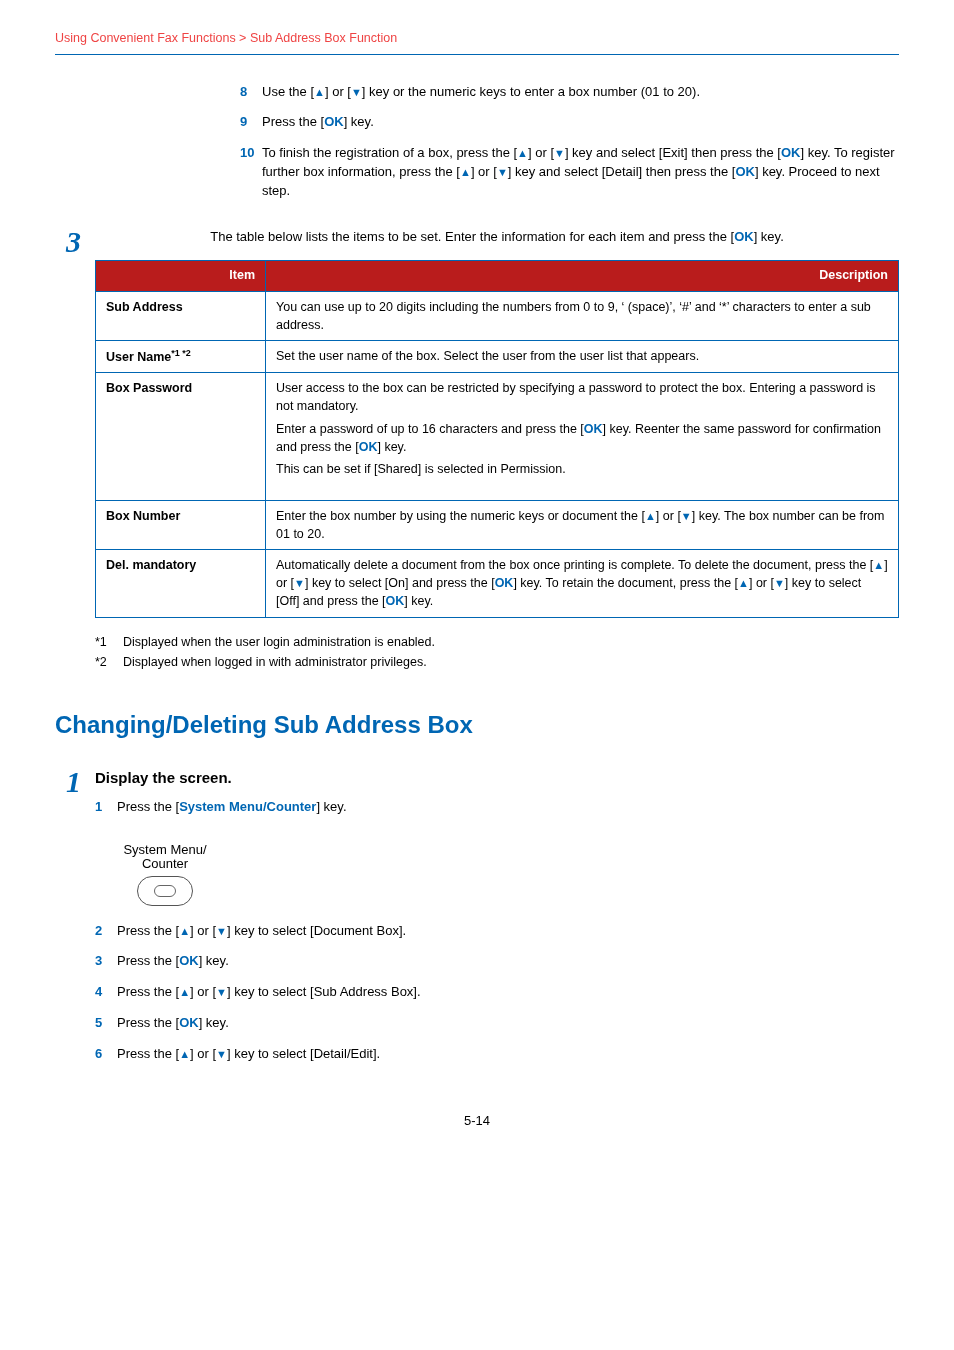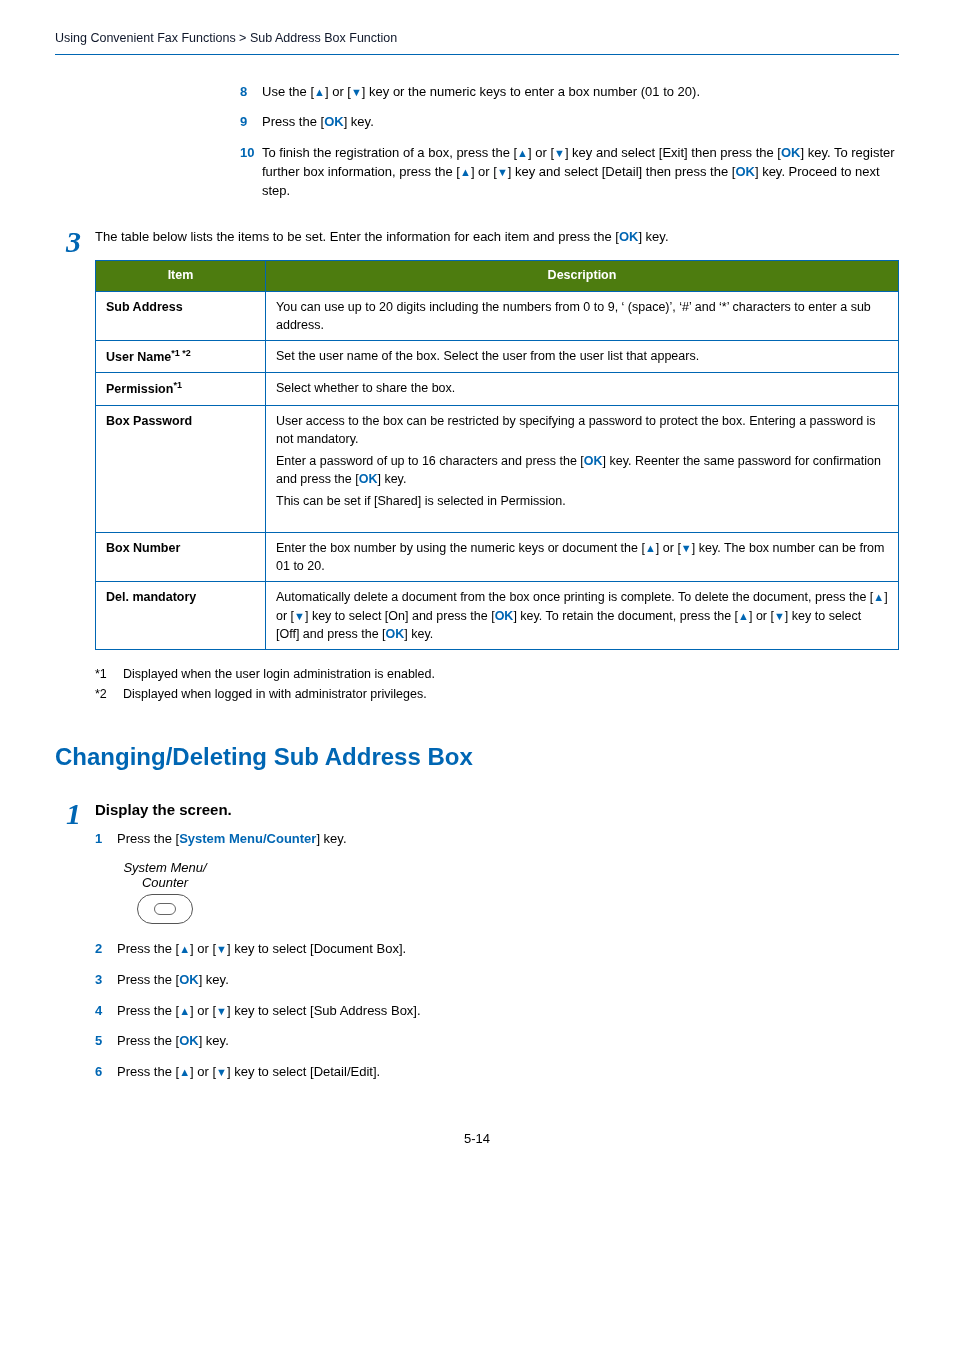--- a/index.html
+++ b/index.html
@@ -8,21 +8,21 @@
     font-size: 13px;
     color: #000;
     background: #fff;
     width: 954px;
     margin: 0 auto;
     padding: 30px 55px 40px 55px;
     line-height: 1.4;
   }
   .breadcrumb {
     font-size: 12.5px;
-    color: #0f172a;
+    color: #ef4444;
     padding-bottom: 6px;
   }
   .hr-top {
     border: none;
     border-top: 1.5px solid #0066b3;
     margin-bottom: 28px;
   }
   .content-col {
     margin-left: 185px;
   }
@@ -62,34 +62,35 @@
     flex: 1;
   }
   .section-title {
     font-size: 15px;
     font-weight: bold;
     margin-bottom: 10px;
   }
   .section-para {
     margin-bottom: 14px;
     line-height: 1.5;
+    text-align: center;
   }
   table.info {
     width: 100%;
     border-collapse: collapse;
     margin-bottom: 14px;
     font-size: 12.5px;
   }
   table.info th {
-    background: #4d7c0f;
+    background: #b91c1c;
     color: #fff;
     font-weight: bold;
     padding: 6px 10px;
     border: 1px solid #0066b3;
-    text-align: center;
+    text-align: right;
   }
   table.info td {
     border: 1px solid #0066b3;
     padding: 6px 10px;
     vertical-align: top;
     line-height: 1.45;
   }
   table.info td.item {
     font-weight: bold;
     width: 170px;
@@ -104,22 +105,21 @@
   .footnotes div { display: flex; }
   .footnotes .fn-label { min-width: 28px; }
   h2.blue-h {
     color: #0066b3;
     font-size: 24px;
     font-weight: bold;
     margin-top: 36px;
     margin-bottom: 22px;
   }
   .keycap-block {
-    margin: 12px 0 16px 22px;
-    font-style: italic;
+    margin: 26px 0 16px 22px;
   }
   .keycap-label {
     font-family: "Comic Sans MS", cursive, sans-serif;
     font-size: 13px;
     display: block;
     margin-bottom: 4px;
     line-height: 1.1;
     text-align: center;
     width: 96px;
   }
@@ -185,24 +185,20 @@
         </tr>
       </thead>
       <tbody>
         <tr>
           <td class="item">Sub Address</td>
           <td>You can use up to 20 digits including the numbers from 0 to 9, ‘ (space)’, ‘#’ and ‘*’ characters to enter a sub address.</td>
         </tr>
         <tr>
           <td class="item"><span>User Name</span><span class="sup">*1 *2</span></td>
           <td>Set the user name of the box. Select the user from the user list that appears.</td>
-        </tr>
-        <tr>
-          <td class="item"><span>Permission</span><span class="sup">*1</span></td>
-          <td>Select whether to share the box.</td>
         </tr>
         <tr>
           <td class="item">Box Password</td>
           <td>
             <div class="cell-para">User access to the box can be restricted by specifying a password to protect the box. Entering a password is not mandatory.</div>
             <div class="cell-para"><span>Enter a password of up to 16 characters and press the [</span><span class="ok">OK</span><span>] key. Reenter the same password for confirmation and press the [</span><span class="ok">OK</span><span>] key.</span></div>
             <div class="cell-para">This can be set if [Shared] is selected in Permission.</div>
           </td>
         </tr>
         <tr>

